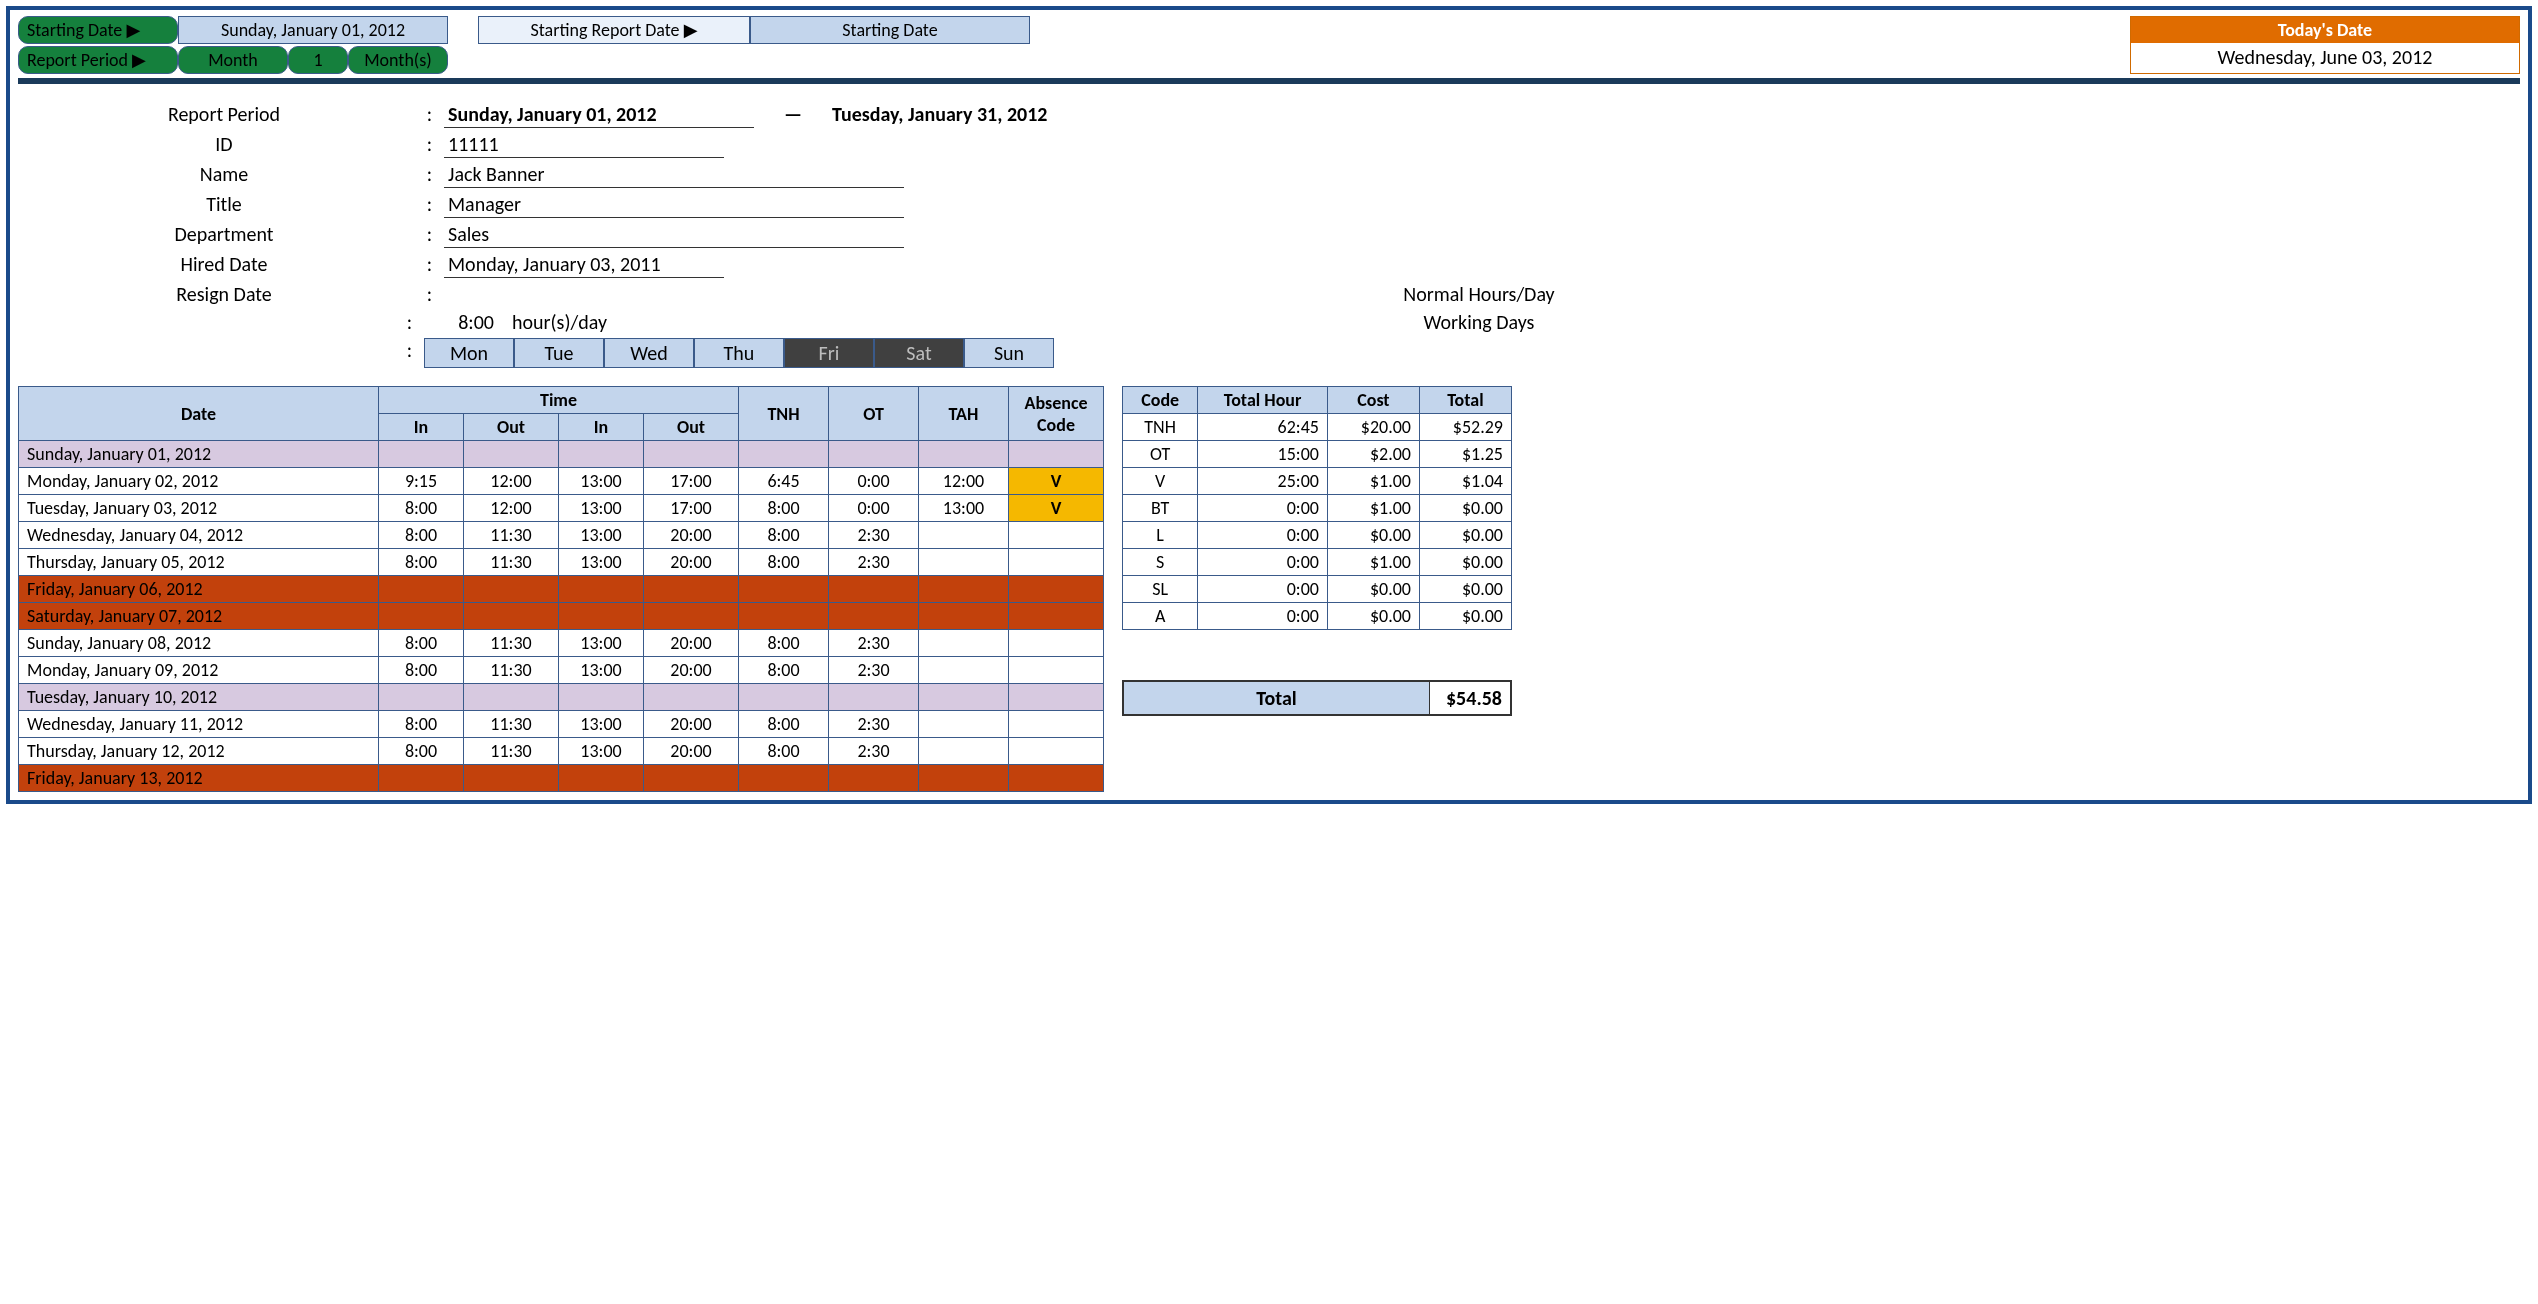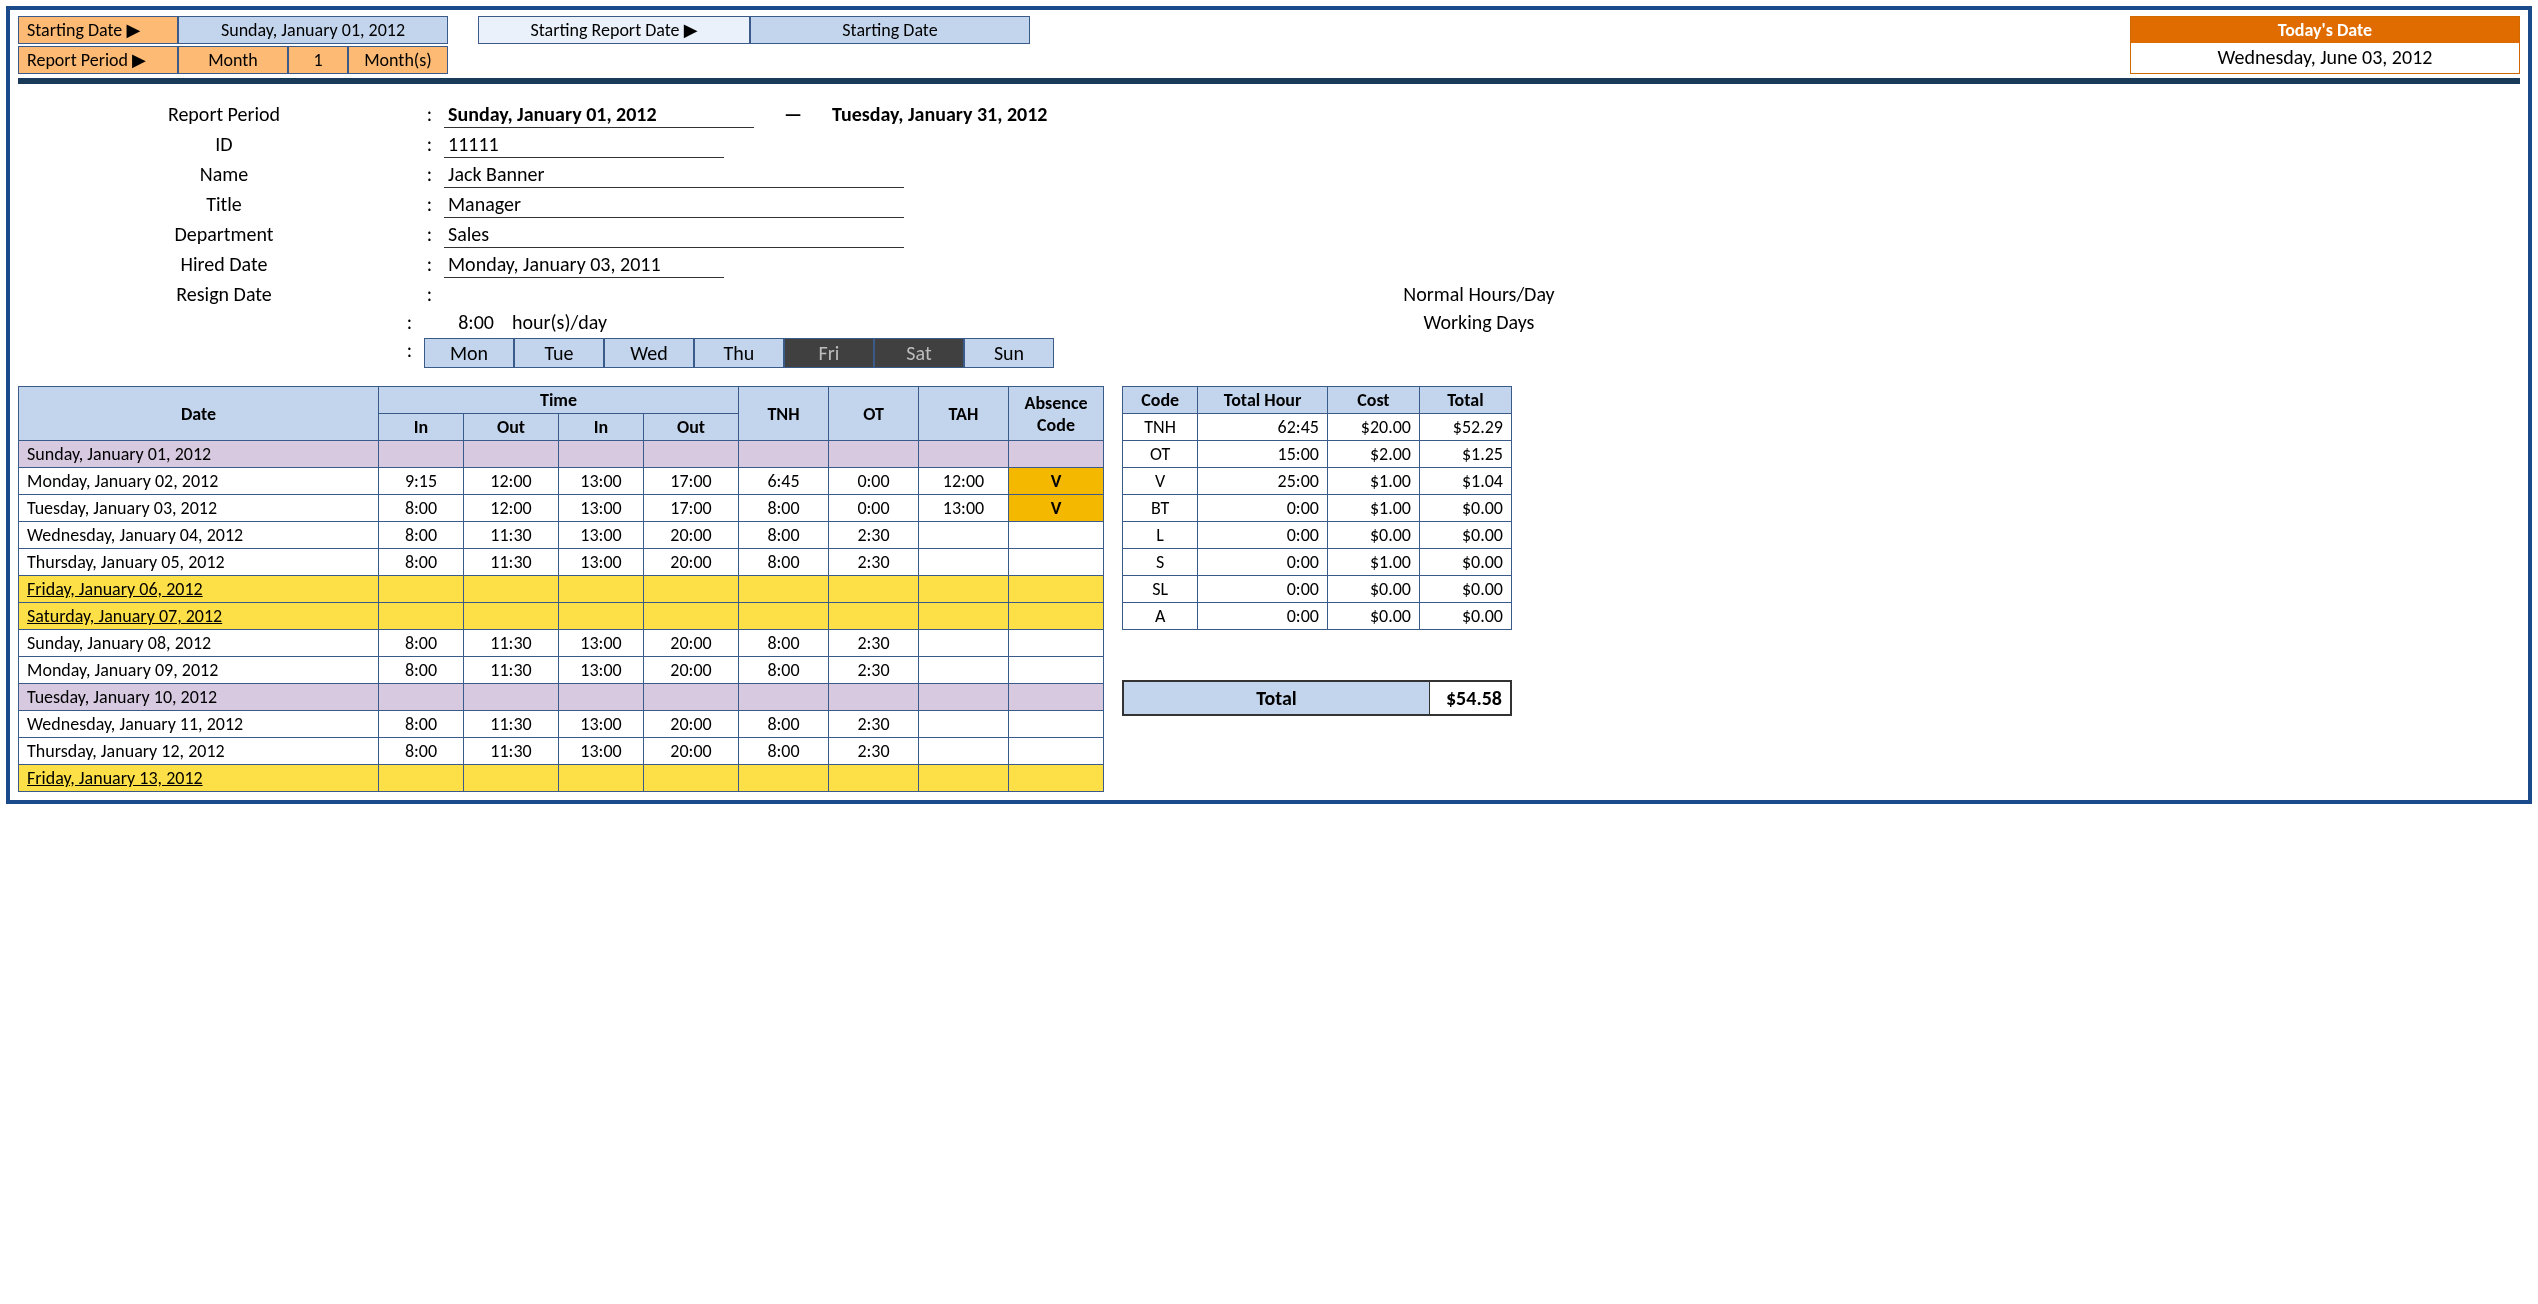--- a/index.html
+++ b/index.html
@@ -31,21 +31,21 @@
   .cell {
     border: 1px solid #3a5a8a;
     padding: 2px 8px;
     background: #eaeff5;
     white-space: nowrap;
   }
   .cell.wide { min-width: 160px; }
   .cell.blue { background: #c3d5ec; }
   .cell.light { background: #eaf1fa; }
   .cell.center { text-align: center; }
-  .cell.white { background: #fdba74; }
+  .cell.white { background: #15803d; border-radius: 10px; }
   .today-box {
     margin-left: auto;
     width: 390px;
     border: 1px solid #d06a00;
   }
   .today-header {
     background: #e06c00;
     color: #fff;
     text-align: center;
     font-weight: bold;
@@ -100,21 +100,21 @@
     padding: 2px 8px;
     font-size: 18px;
     text-align: center;
   }
   .time-table th, .summary-table th {
     background: #c3d5ec;
     font-weight: bold;
   }
   .time-table td.date-col { text-align: left; width: 360px; }
   .row-purple td { background: #d7c9e0; }
-  .row-blue td { background: #fde047; text-decoration: underline; }
+  .row-blue td { background: #c2410c; }
   .abs-v { background: #f5b800 !important; font-weight: bold; }
   .summary-table td.num { text-align: right; }
   .summary-table td.code { text-align: center; }
   .grand-total {
     margin-top: 50px;
     display: flex;
     border: 2px solid #333;
   }
   .grand-total .lbl {
     flex: 1;

